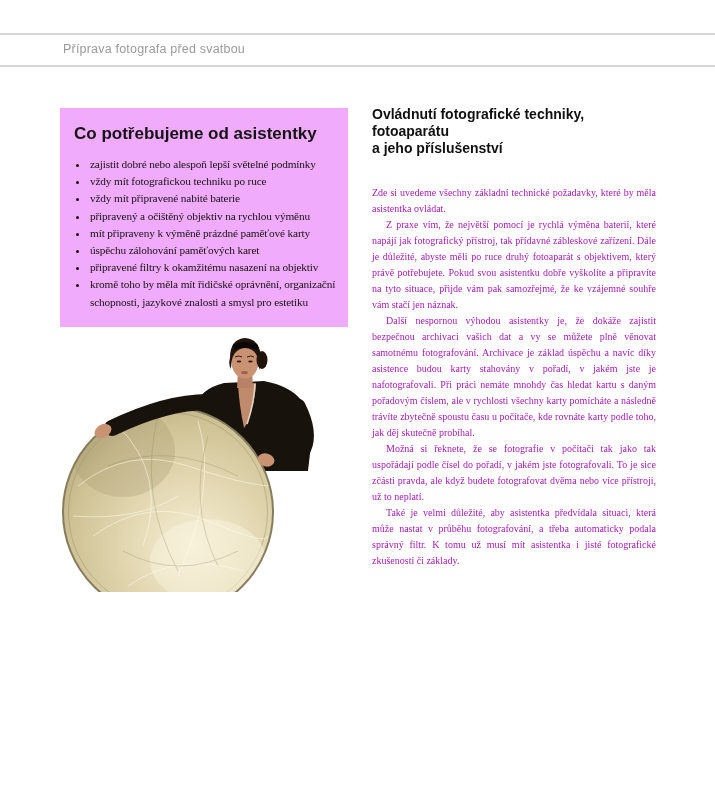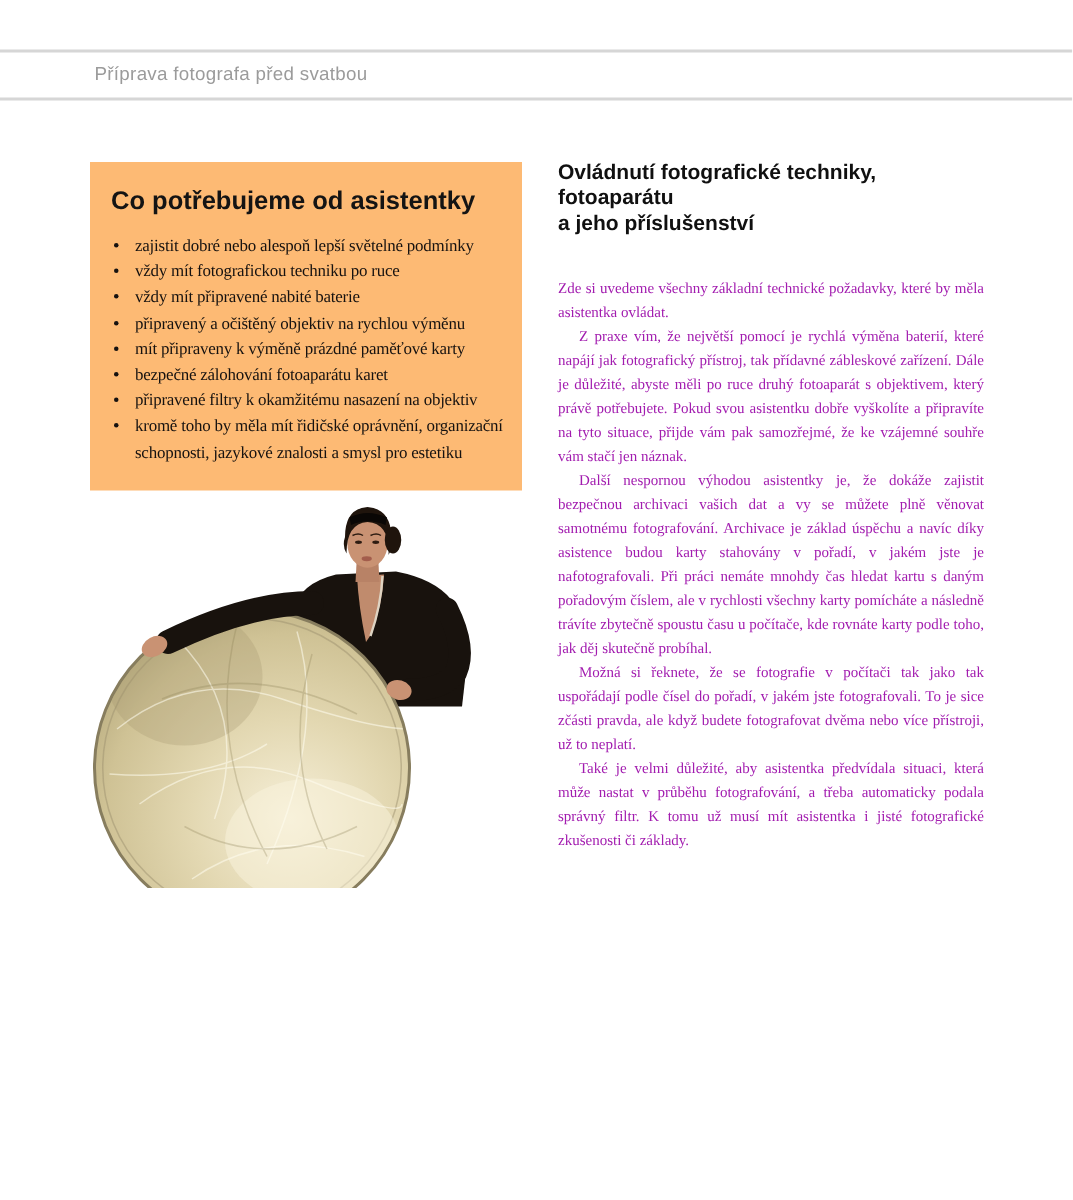--- a/index.html
+++ b/index.html
@@ -11,21 +11,21 @@
   .rule-top { top:33px; }
   .rule-under { top:65px; }
   .running-head {
     position:absolute; left:63px; top:42px; font-size:12.5px; color:#9b9b9b;
     letter-spacing:0.2px;
   }
 
   
   .info-box {
     position:absolute; left:60px; top:108px; width:288px; box-sizing:border-box;
-    background:#fdba74; padding:14px 8px 16px 12px;
+    background:#f0abfc; padding:14px 8px 16px 12px;
   }
   .info-box h2 {
     margin:2px 0 12px 2px; font-size:17px; font-weight:bold; color:#141414;
     font-family:"Liberation Sans", sans-serif;
   }
   .info-box ul {
     margin:0; padding:0 0 0 17px;
     font-family:"Liberation Serif", serif; font-size:11.3px; line-height:17.2px;
     color:#161210; letter-spacing:-0.15px;
   }
@@ -65,21 +65,21 @@
   <div class="rule rule-under"></div>
 
   <section class="info-box">
     <h2>Co potřebujeme od asistentky</h2>
     <ul>
       <li>zajistit dobré nebo alespoň lepší světelné podmínky</li>
       <li>vždy mít fotografickou techniku po ruce</li>
       <li>vždy mít připravené nabité baterie</li>
       <li>připravený a očištěný objektiv na rychlou výměnu</li>
       <li>mít připraveny k výměně prázdné paměťové karty</li>
-      <li>bezpečné zálohování fotoaparátu karet</li>
+      <li>úspěchu zálohování paměťových karet</li>
       <li>připravené filtry k okamžitému nasazení na objektiv</li>
       <li>kromě toho by měla mít řidičské oprávnění, organizační schopnosti, jazykové znalosti a smysl pro estetiku</li>
     </ul>
   </section>
 
   <figure class="photo">
     <svg width="292" height="284" viewBox="0 0 292 284" aria-hidden="true">
       <defs>
         <radialGradient id="discGrad" cx="0.62" cy="0.66" r="0.78">
           <stop offset="0" stop-color="#f6efd8"></stop>

